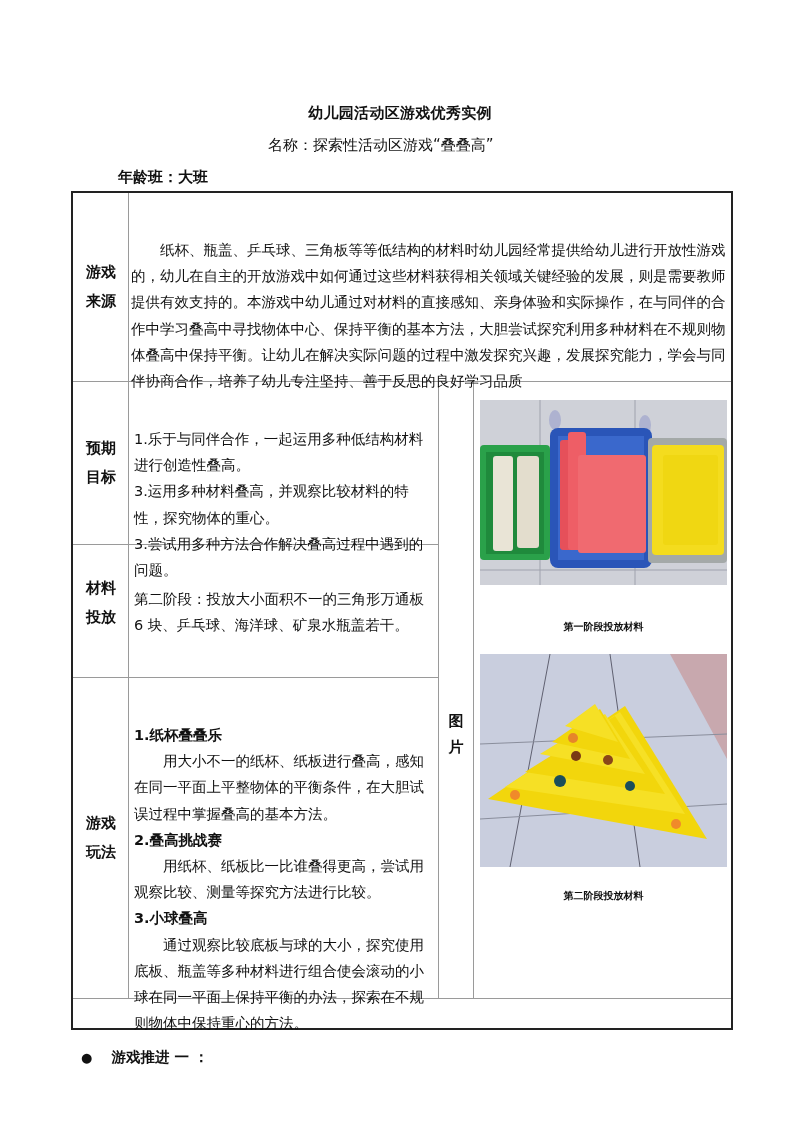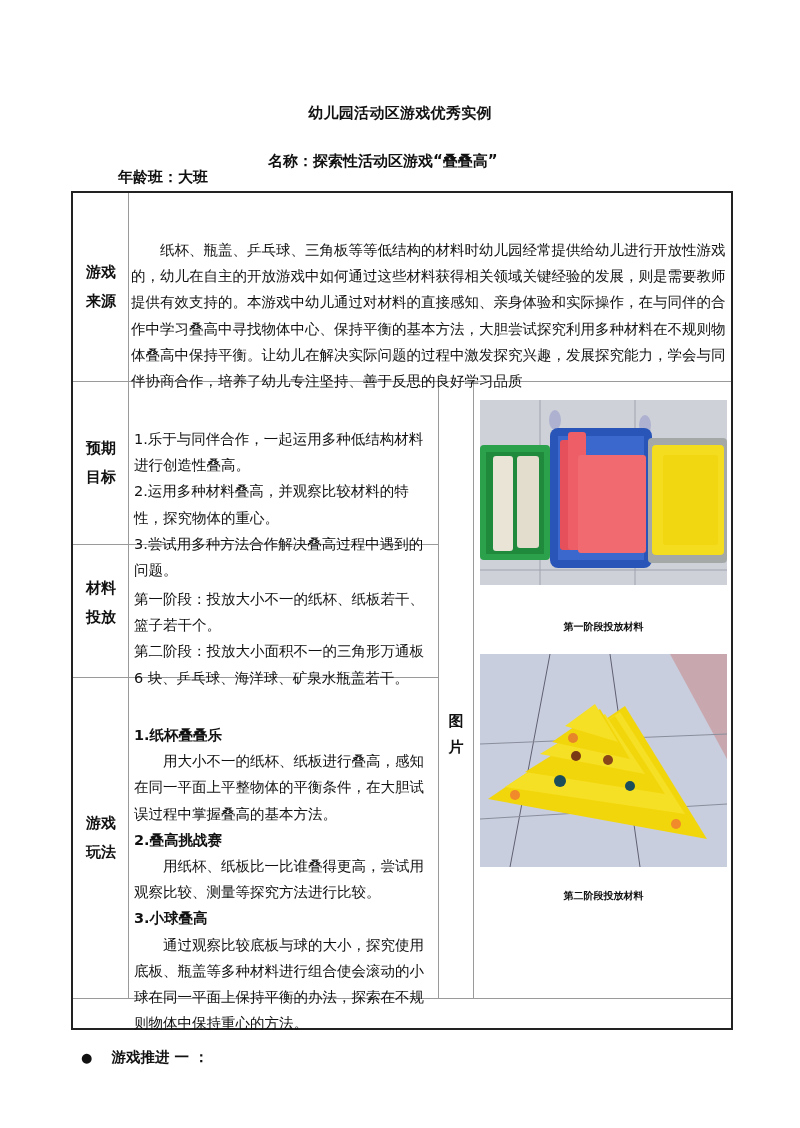--- a/index.html
+++ b/index.html
@@ -1,20 +1,20 @@
 <!DOCTYPE html>
 <html><head>
 <meta charset="utf-8">
 <style>
   html, body { margin:0; padding:0; background:#ffffff; }
   body { width:800px; height:1128px; position:relative; overflow:hidden;
          font-family:"DejaVu Sans", "Liberation Sans", sans-serif; color:#111; }
   .title { position:absolute; left:0; width:800px; top:104px; text-align:center;
            font-size:15px; font-weight:bold; letter-spacing:0.3px; }
-  .subtitle { position:absolute; left:268px; top:152px; font-size:15px; font-weight:bold; }
+  .subtitle { position:absolute; left:268px; top:136px; font-size:15px; font-weight:normal; }
   .age { position:absolute; left:118px; top:168px; font-size:15px; font-weight:bold; }
 
   .tbl { position:absolute; left:71px; top:191px; width:662px; height:839px;
          border:2px solid #222; box-sizing:border-box; }
   .line { position:absolute; background:#9a9a9a; }
   .cell { position:absolute; box-sizing:border-box;margin-top:43px; }
   .label { position:absolute; left:0; width:56px; display:flex; align-items:center;
            justify-content:center; text-align:left; font-size:15px; font-weight:bold; line-height:29px; }
   .txt { font-size:14.5px; line-height:26.2px; }
   .indent { text-indent:2em; }
@@ -46,30 +46,29 @@
 来源</span>
   </div>
   <div class="cell txt indent" style="left:58px;top:1px;width:598px;height:186px;padding:0 0 0 0;">纸杯、瓶盖、乒乓球、三角板等等低结构的材料时幼儿园经常提供给幼儿进行开放性游戏的，幼儿在自主的开放游戏中如何通过这些材料获得相关领域关键经验的发展，则是需要教师提供有效支持的。本游戏中幼儿通过对材料的直接感知、亲身体验和实际操作，在与同伴的合作中学习叠高中寻找物体中心、保持平衡的基本方法，大胆尝试探究利用多种材料在不规则物体叠高中保持平衡。让幼儿在解决实际问题的过程中激发探究兴趣，发展探究能力，学会与同伴协商合作，培养了幼儿专注坚持、善于反思的良好学习品质</div>
 
   <div class="label" style="top:189px;height:162px;">
     <span style="white-space:pre-line;">预期
 目标</span>
   </div>
   <div class="cell txt" style="left:61px;top:190px;width:302px;">
     <div>1.乐于与同伴合作，一起运用多种低结构材料进行创造性叠高。</div>
-    <div>2.运用多种材料叠高，并观察比较材料的特性，探究物体的重心。</div>
+    <div>3.运用多种材料叠高，并观察比较材料的特性，探究物体的重心。</div>
     <div>3.尝试用多种方法合作解决叠高过程中遇到的问题。</div>
   </div>
 
   <div class="label" style="top:344px;height:132px;">
     <span style="white-space:pre-line;">材料
 投放</span>
   </div>
   <div class="cell txt" style="left:61px;top:350px;width:302px;">
-    <div>第一阶段：投放大小不一的纸杯、纸板若干、篮子若干个。</div>
     <div>第二阶段：投放大小面积不一的三角形万通板 6 块、乒乓球、海洋球、矿泉水瓶盖若干。</div>
   </div>
 
   <div class="label" style="top:485px;height:320px;">
     <span style="white-space:pre-line;">游戏
 玩法</span>
   </div>
   <div class="cell txt" style="left:61px;top:486px;width:302px;">
     <div class="bold">1.纸杯叠叠乐</div>
     <div class="indent">用大小不一的纸杯、纸板进行叠高，感知在同一平面上平整物体的平衡条件，在大胆试误过程中掌握叠高的基本方法。</div>

